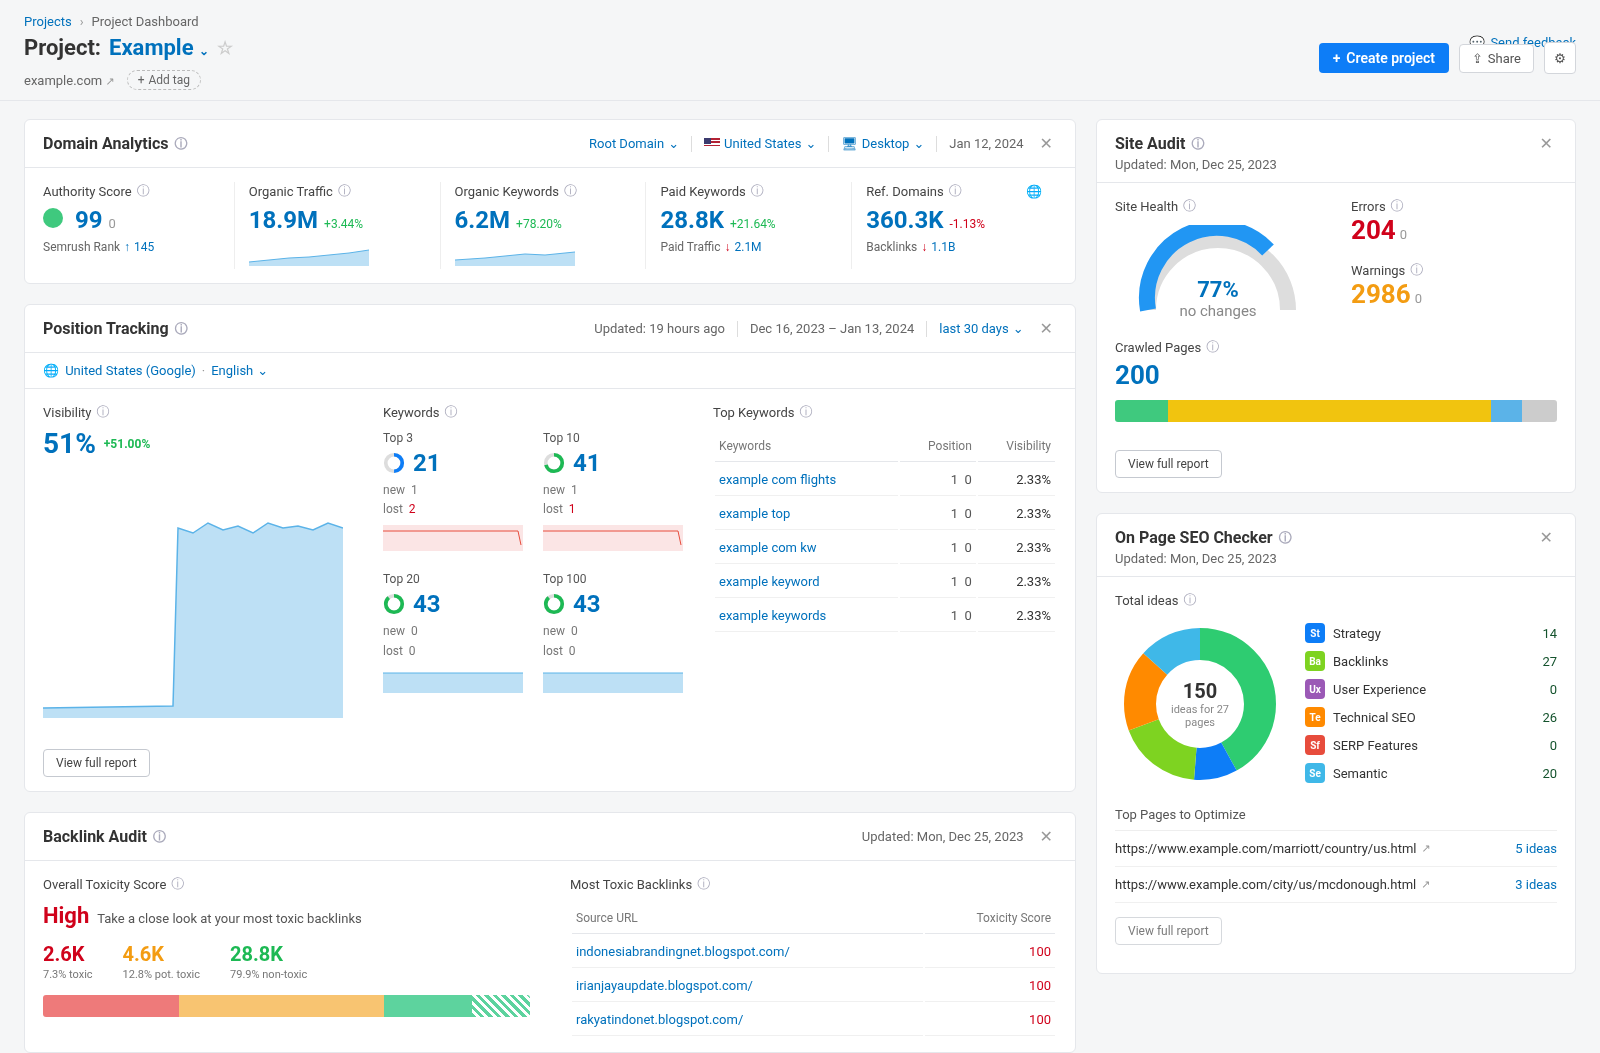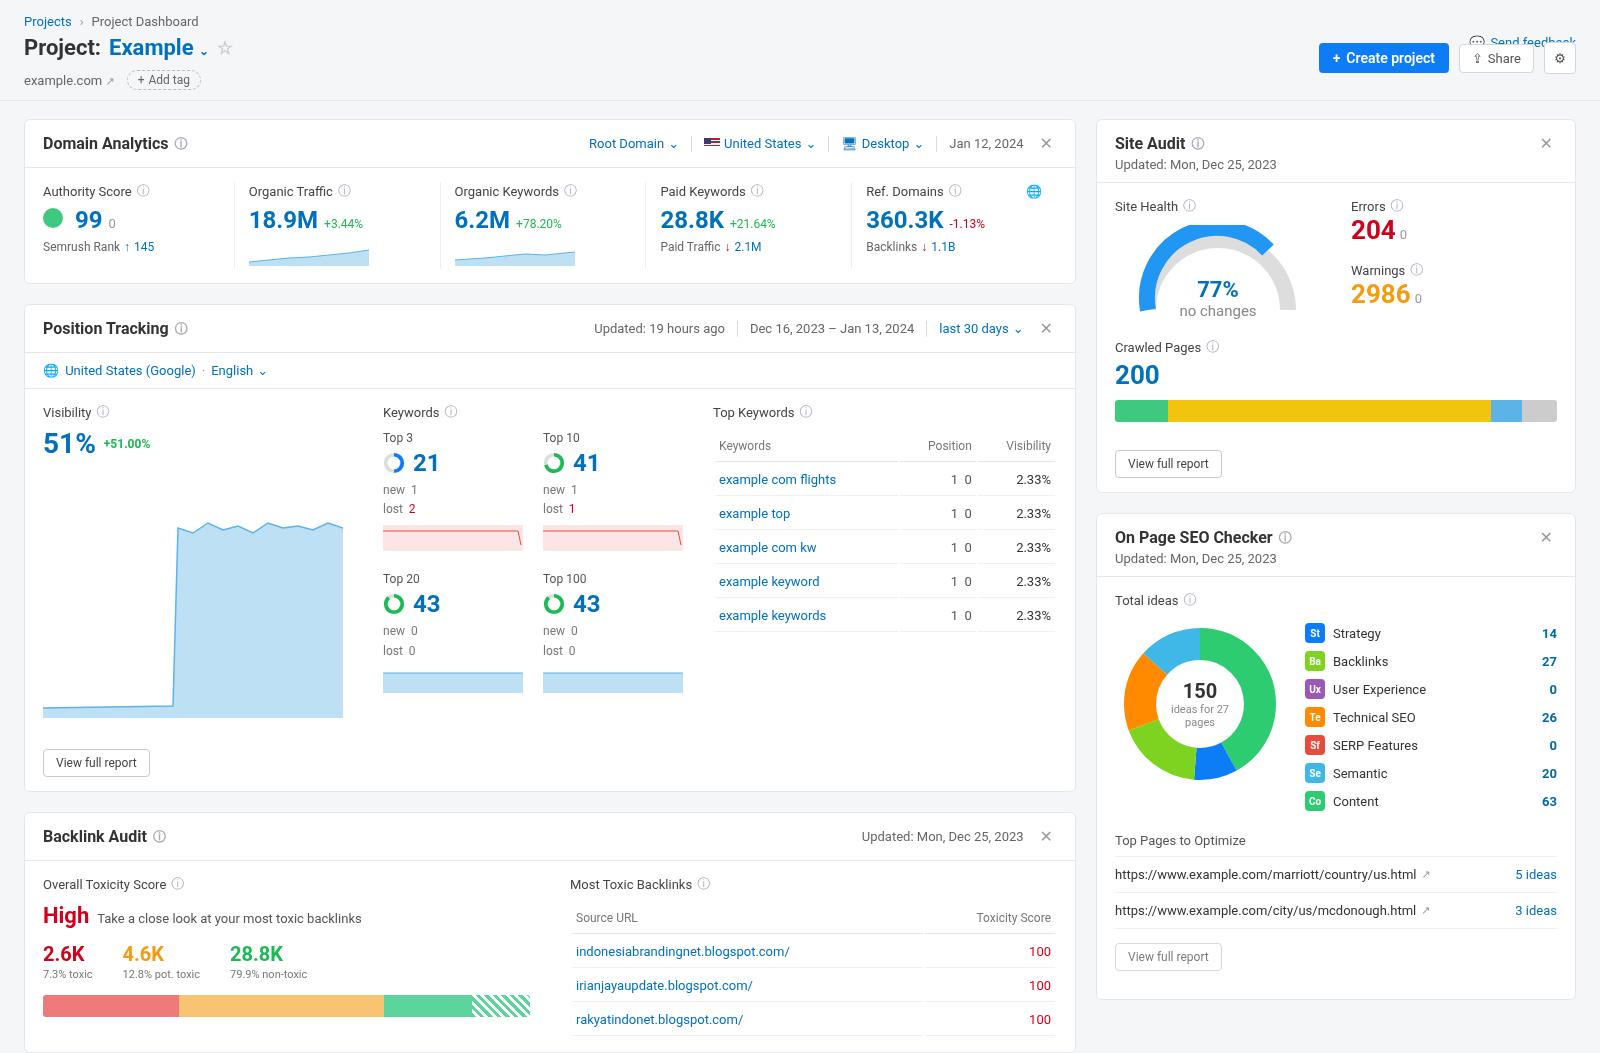--- a/index.html
+++ b/index.html
@@ -92,21 +92,21 @@
 .op-body{padding:14px 18px}
 .op-row{display:flex;gap:20px;margin-top:10px}
 .donut-lg{width:170px;height:170px;position:relative}
 .donut-ctr{position:absolute;top:50%;left:50%;transform:translate(-50%,-50%);text-align:center}
 .donut-n{font-size:20px;font-weight:700}
 .donut-d{font-size:11px;color:#888;line-height:1.2}
 .idea-list{flex:1}
 .idea-row{display:flex;align-items:center;gap:8px;padding:4px 0;font-size:13px}
 .idea-badge{width:20px;height:20px;border-radius:4px;color:#fff;font-size:10px;font-weight:700;display:flex;align-items:center;justify-content:center}
 .idea-name{flex:1}
-.idea-cnt{color:#0369a1;font-weight:700}
+.idea-cnt{color:#14532d;font-weight:400}
 .op-sub{font-size:13px;color:#555;margin-top:18px;padding-bottom:8px;border-bottom:1px solid #eee}
 .page-row{display:flex;justify-content:space-between;padding:10px 0;border-bottom:1px solid #f0f0f0;font-size:13px}
 .page-url{color:#333;display:flex;align-items:center;gap:5px}
 .ext{color:#999;font-size:11px}
 .flag{width:16px;height:11px;background:linear-gradient(to bottom,#b22234 0%,#b22234 15%,#fff 15%,#fff 30%,#b22234 30%,#b22234 45%,#fff 45%,#fff 60%,#b22234 60%,#b22234 75%,#fff 75%,#fff 100%);display:inline-block;position:relative}
 .flag::before{content:"";position:absolute;top:0;left:0;width:7px;height:6px;background:#3c3b6e}
 </style>
 </head>
 <body>
 
@@ -602,25 +602,20 @@
               <div class="idea-row">
                 <span class="idea-badge" style="background:#e74c3c">Sf</span>
                 <span class="idea-name">SERP Features</span>
                 <span class="idea-cnt">0</span>
               </div>
               <div class="idea-row">
                 <span class="idea-badge" style="background:#3fb8e8">Se</span>
                 <span class="idea-name">Semantic</span>
                 <span class="idea-cnt">20</span>
               </div>
-              <div class="idea-row">
-                <span class="idea-badge" style="background:#2ecc71">Co</span>
-                <span class="idea-name">Content</span>
-                <span class="idea-cnt">63</span>
-              </div>
             </div>
         </div>
         <div class="op-sub">Top Pages to Optimize</div>
         <div id="page-rows">
             <div class="page-row">
               <span class="page-url">https://www.example.com/marriott/country/us.html <span class="ext">↗</span></span>
               <a>5 ideas</a>
             </div>
             <div class="page-row">
               <span class="page-url">https://www.example.com/city/us/mcdonough.html <span class="ext">↗</span></span>

